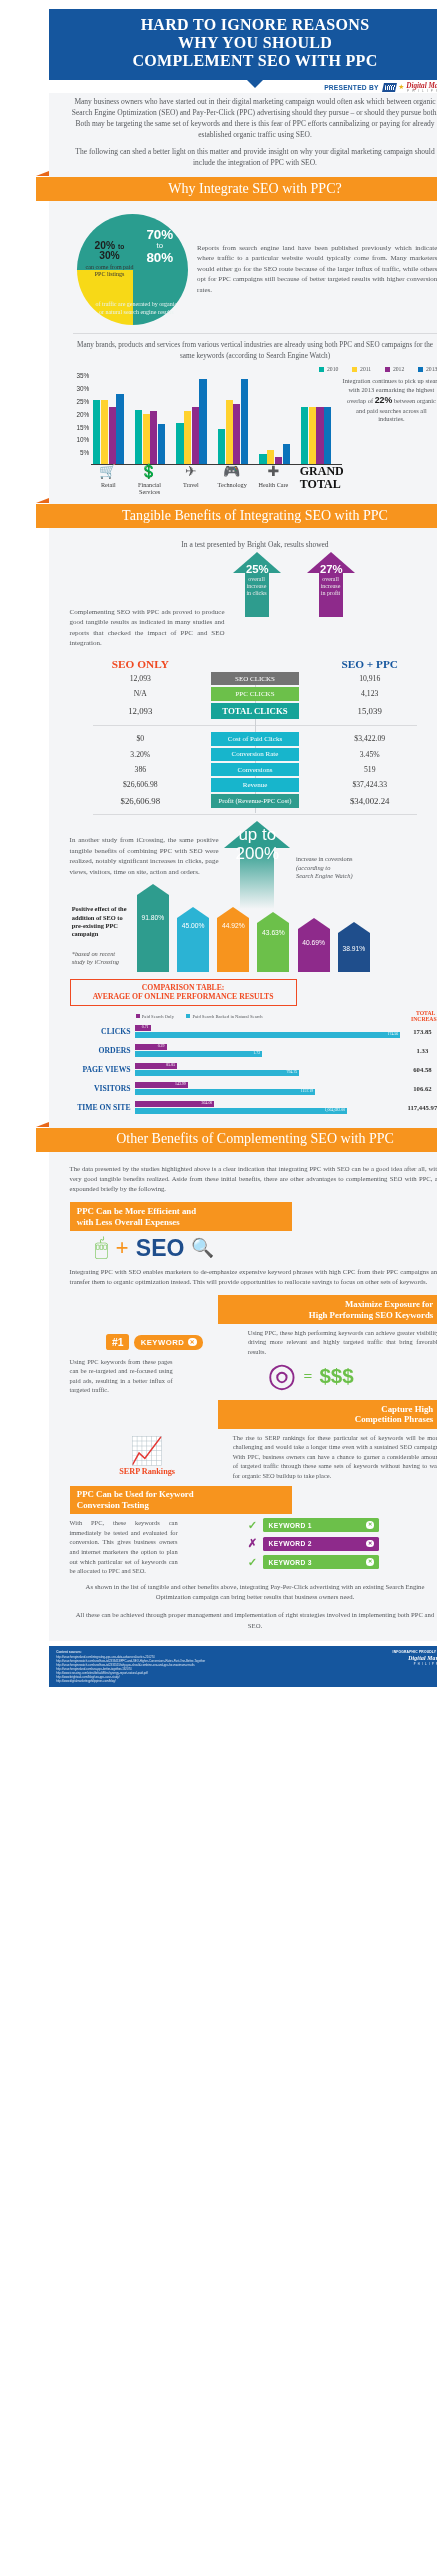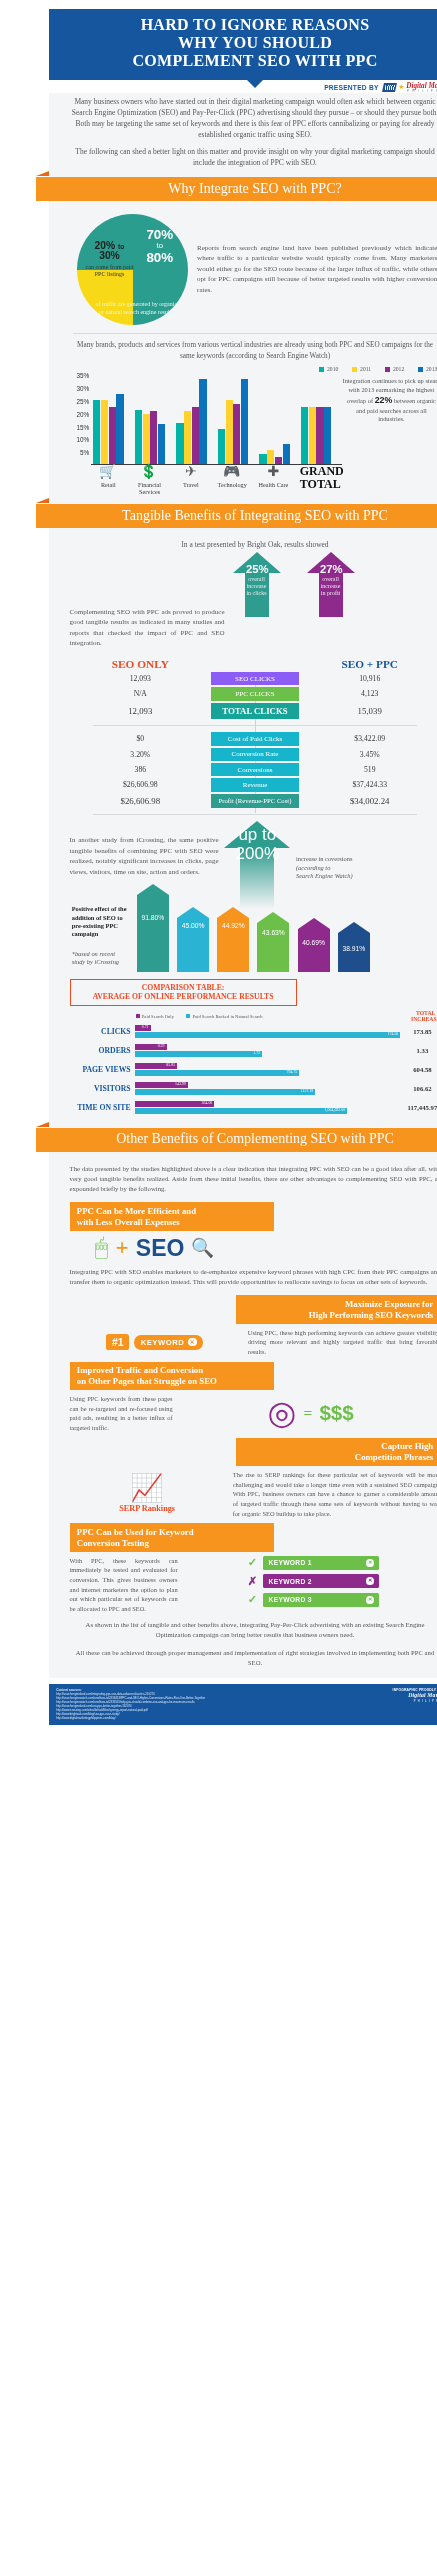--- a/index.html
+++ b/index.html
@@ -236,21 +236,21 @@
   .crow .bars{ flex:1; }
   .crow .bline{ height:5.7px; margin:1px 0; position:relative; }
   .crow .bline .v{ position:absolute; right:2.1px; top:0; color:#fff; font-size:3.9px; line-height:5.7px;}
   .crow .inc{ width:36px; text-align:center; font-size:6.7px; color:#333; font-weight:bold;}
 
   
   .ob-intro{ font-size:6.7px; line-height:1.5; text-align:justify; color:#55585c; padding:5.2px 0 3.1px 0;}
   .sub-band{
     background:#f7941e; color:#fff; padding:3.6px 7.2px;
     font-family:"Liberation Serif",serif; font-size:8.8px; line-height:1.2;
-    font-weight:bold; margin:5.2px 0 4.1px 0; width:204px;
+    font-weight:bold; margin:5.2px 0 4.1px 0; width:222px;
   }
   .sub-band.right{ margin-left:auto; text-align:right; }
   .ob-row{ display:flex; gap:8.2px; align-items:center; }
   .ob-text{ flex:1; font-size:6.4px; line-height:1.5; text-align:justify; color:#55585c;}
   .ob-art{ width:170px; display:flex; align-items:center; justify-content:center;}
 
   .kw-pill{
     display:inline-flex; align-items:center; gap:4.1px; background:#f7941e; color:#fff;
     padding:3.1px 6.2px; border-radius:7.2px; font-family:"Liberation Sans",sans-serif;
     font-weight:bold; font-size:7.7px; letter-spacing:0.5px;
@@ -481,21 +481,21 @@
     <div class="cmp">
       <div class="cmp-line"></div>
       <div class="cmp-heads">
         <div class="h-left">SEO ONLY</div>
         <div class="h-mid"></div>
         <div class="h-right">SEO + PPC</div>
       </div>
 
       <div class="cmp-row">
         <div class="c-left">12,093</div>
-        <div class="c-mid" style="background:#8b5cf6">SEO CLICKS</div>
+        <div class="c-mid" style="background:#737373">SEO CLICKS</div>
         <div class="c-right">10,916</div>
       </div>
       <div class="cmp-row">
         <div class="c-left">N/A</div>
         <div class="c-mid" style="background:#6cc04a">PPC CLICKS</div>
         <div class="c-right">4,123</div>
       </div>
       <div class="cmp-row big">
         <div class="c-left">12,093</div>
         <div class="c-mid" style="background:#17a398">TOTAL CLICKS</div>
@@ -702,24 +702,20 @@
       <div class="ob-art" style="width:170px;gap:5.2px;">
         <span class="num1">#1</span>
         <span class="kw-pill">
           <span>KEYWORD</span>
           <span class="kw-x">✕</span>
         </span>
       </div>
       <div class="ob-text">Using PPC, these high performing keywords can achieve greater visibility, driving more relevant and highly targeted traffic that bring favorable results.</div>
     </div>
 
-    <div class="sub-band">
-      <div>Improved Traffic and Conversion</div>
-      <div>on Other Pages that Struggle on SEO</div>
-    </div>
     <div class="ob-row">
       <div class="ob-text" style="max-width:103px;">Using PPC keywords from these pages can be re-targeted and re-focused using paid ads, resulting in a better influx of targeted traffic.</div>
       <div class="ob-art" style="flex:1;gap:7.2px;">
         <span style="font-size:33px;color:#8e2a8b;line-height:1;">◎</span>
         <span style="font-size:15.5px;color:#6cc04a;font-weight:bold;">=</span>
         <span class="dollars">$$$</span>
       </div>
     </div>
 
     <div class="sub-band right">

